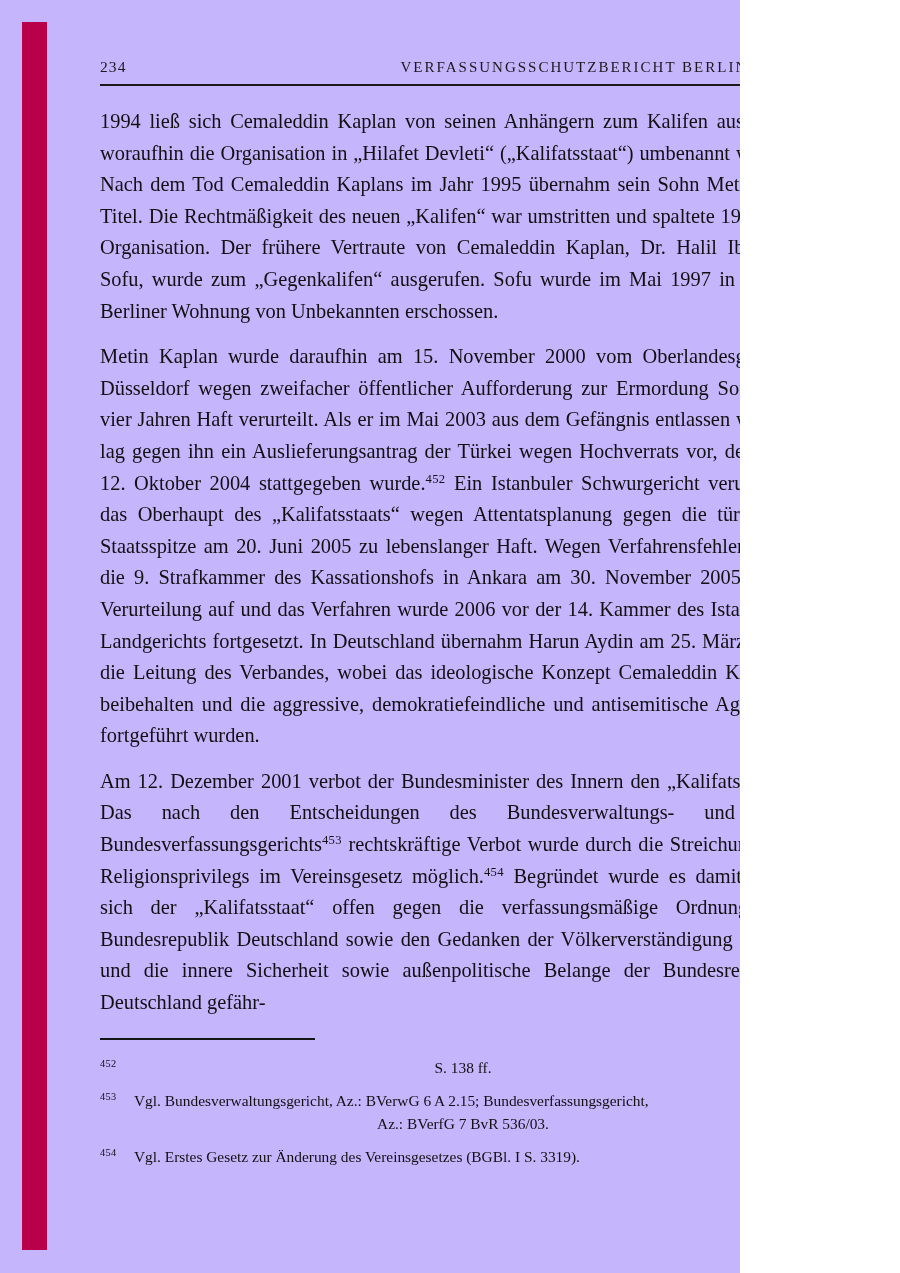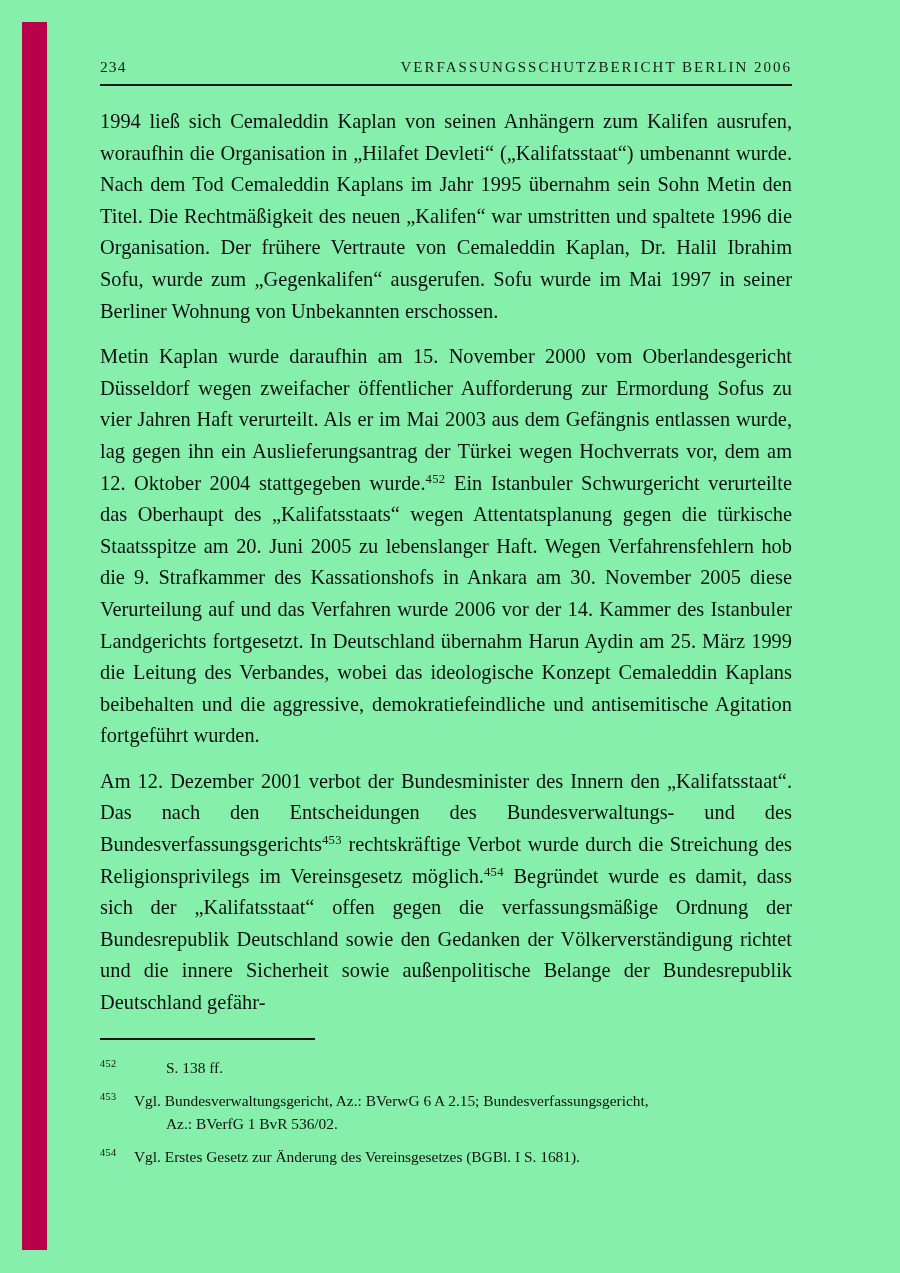--- a/index.html
+++ b/index.html
@@ -2,23 +2,23 @@
 <html><head>
 <meta charset="utf-8">
 <style>
   html, body {
     margin: 0;
     padding: 0;
     background: #ffffff;
   }
   .page {
     position: relative;
-    width: 900px;
+    width: 740px;
     height: 1273px;
-    background: #86efac;
+    background: #c4b5fd;
     overflow: hidden;
     font-family: "Liberation Serif", "DejaVu Serif", serif;
     color: #121212;
   }
   
   .spine {
     position: absolute;
     left: 22px;
     top: 22px;
     width: 25px;
@@ -111,21 +111,21 @@
     font-size: 10.3px;
     line-height: 1;
     padding-top: 3px;
     letter-spacing: 0.3px;
   }
   .fn-text {
     flex: 1 1 auto;
     text-align: justify;
     text-justify: inter-word;
   }
-  .fn-text .lastline { display: block; text-align: left; margin-left: 32px; }
+  .fn-text .lastline { display: block; text-align: center; }
 </style>
 </head>
 <body>
 
 <div class="page">
 
   <div class="spine"></div>
 
   <div class="content">
 
@@ -154,24 +154,24 @@
     <div class="fn-zone">
       <div class="fn-rule"></div>
 
       <div class="fn-item">
         <span class="fn-num">452</span>
         <span class="fn-text"><span class="lastline">S. 138 ff.</span></span>
       </div>
 
       <div class="fn-item">
         <span class="fn-num">453</span>
-        <span class="fn-text"><span>Vgl. Bundesverwaltungsgericht, Az.: BVerwG 6 A 2.15; Bundesverfassungsgericht,</span><span class="lastline">Az.: BVerfG 1 BvR 536/02.</span></span>
+        <span class="fn-text"><span>Vgl. Bundesverwaltungsgericht, Az.: BVerwG 6 A 2.15; Bundesverfassungsgericht,</span><span class="lastline">Az.: BVerfG 7 BvR 536/03.</span></span>
       </div>
 
       <div class="fn-item">
         <span class="fn-num">454</span>
-        <span class="fn-text"><span>Vgl. Erstes Gesetz zur Änderung des Vereinsgesetzes (BGBl. I S. 1681).</span></span>
+        <span class="fn-text"><span>Vgl. Erstes Gesetz zur Änderung des Vereinsgesetzes (BGBl. I S. 3319).</span></span>
       </div>
 
     </div>
 
   </div>
 </div>
 
 </body></html>

